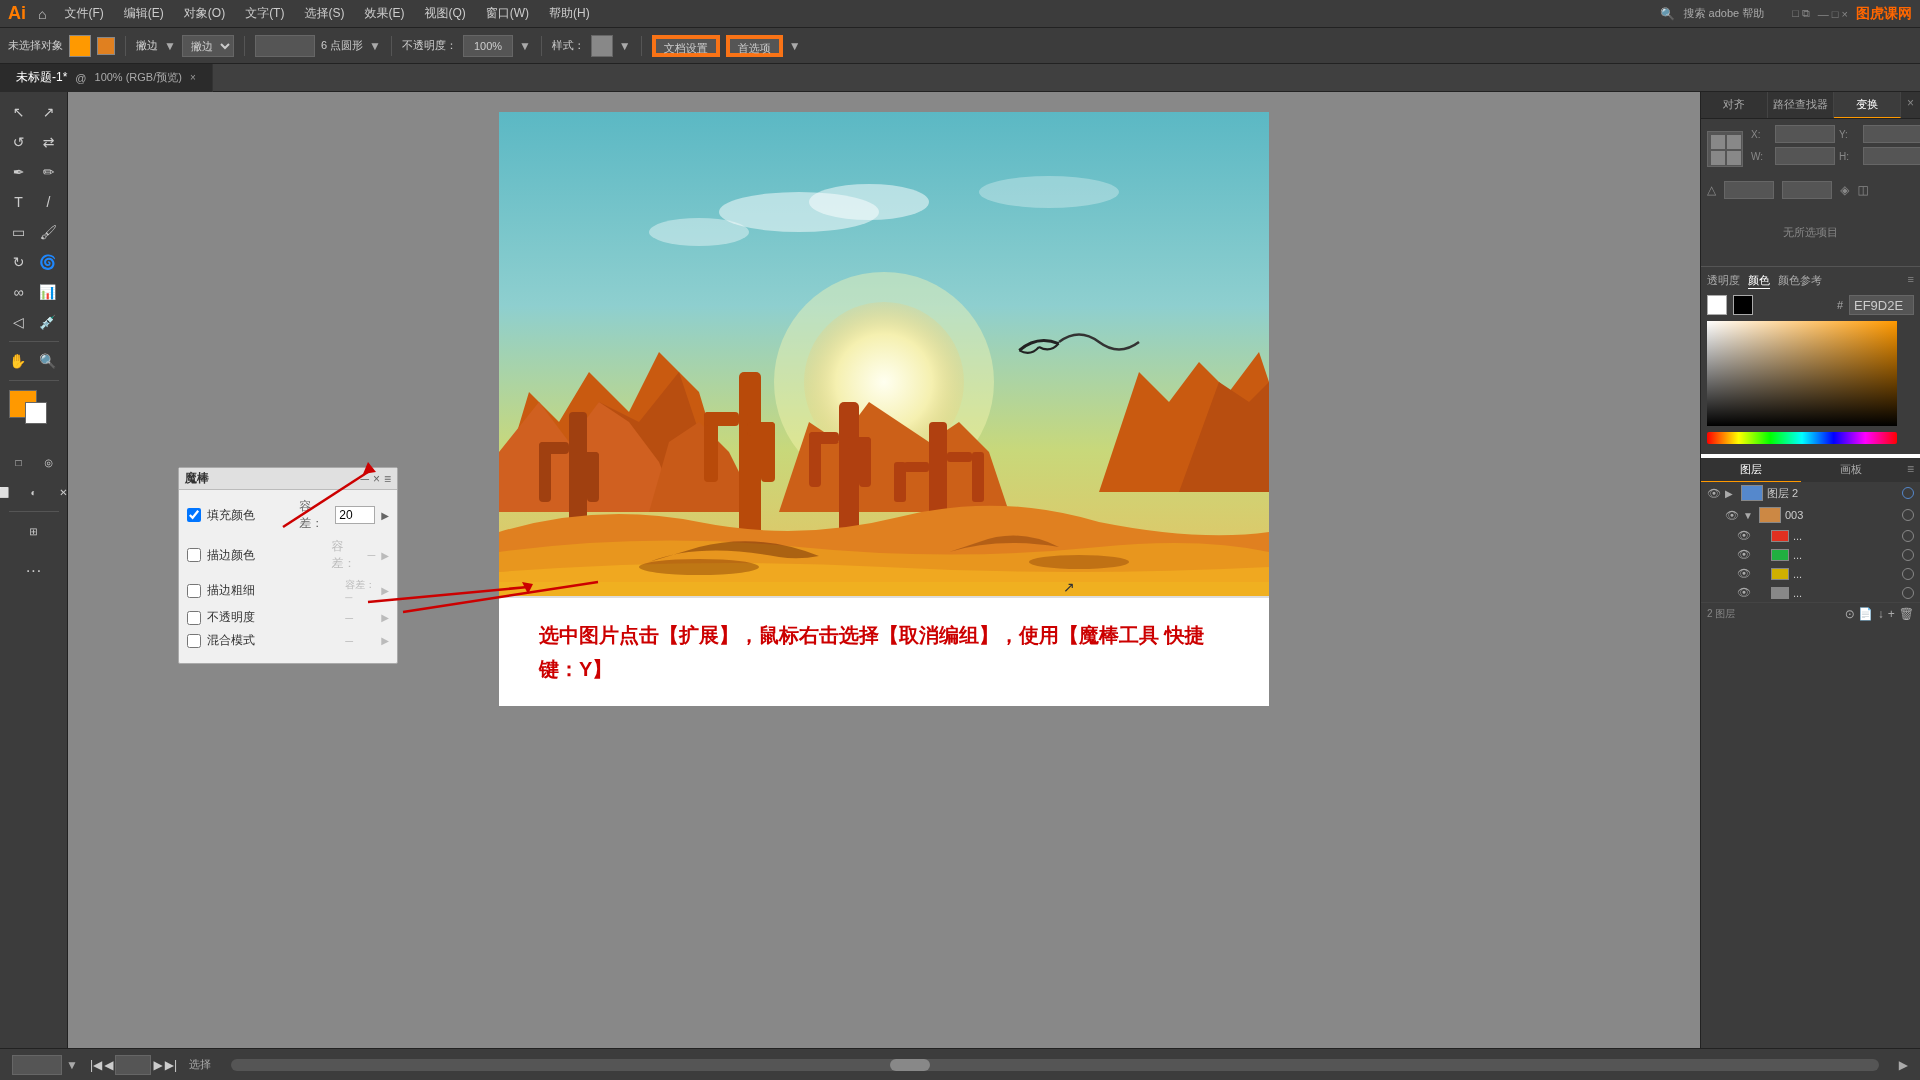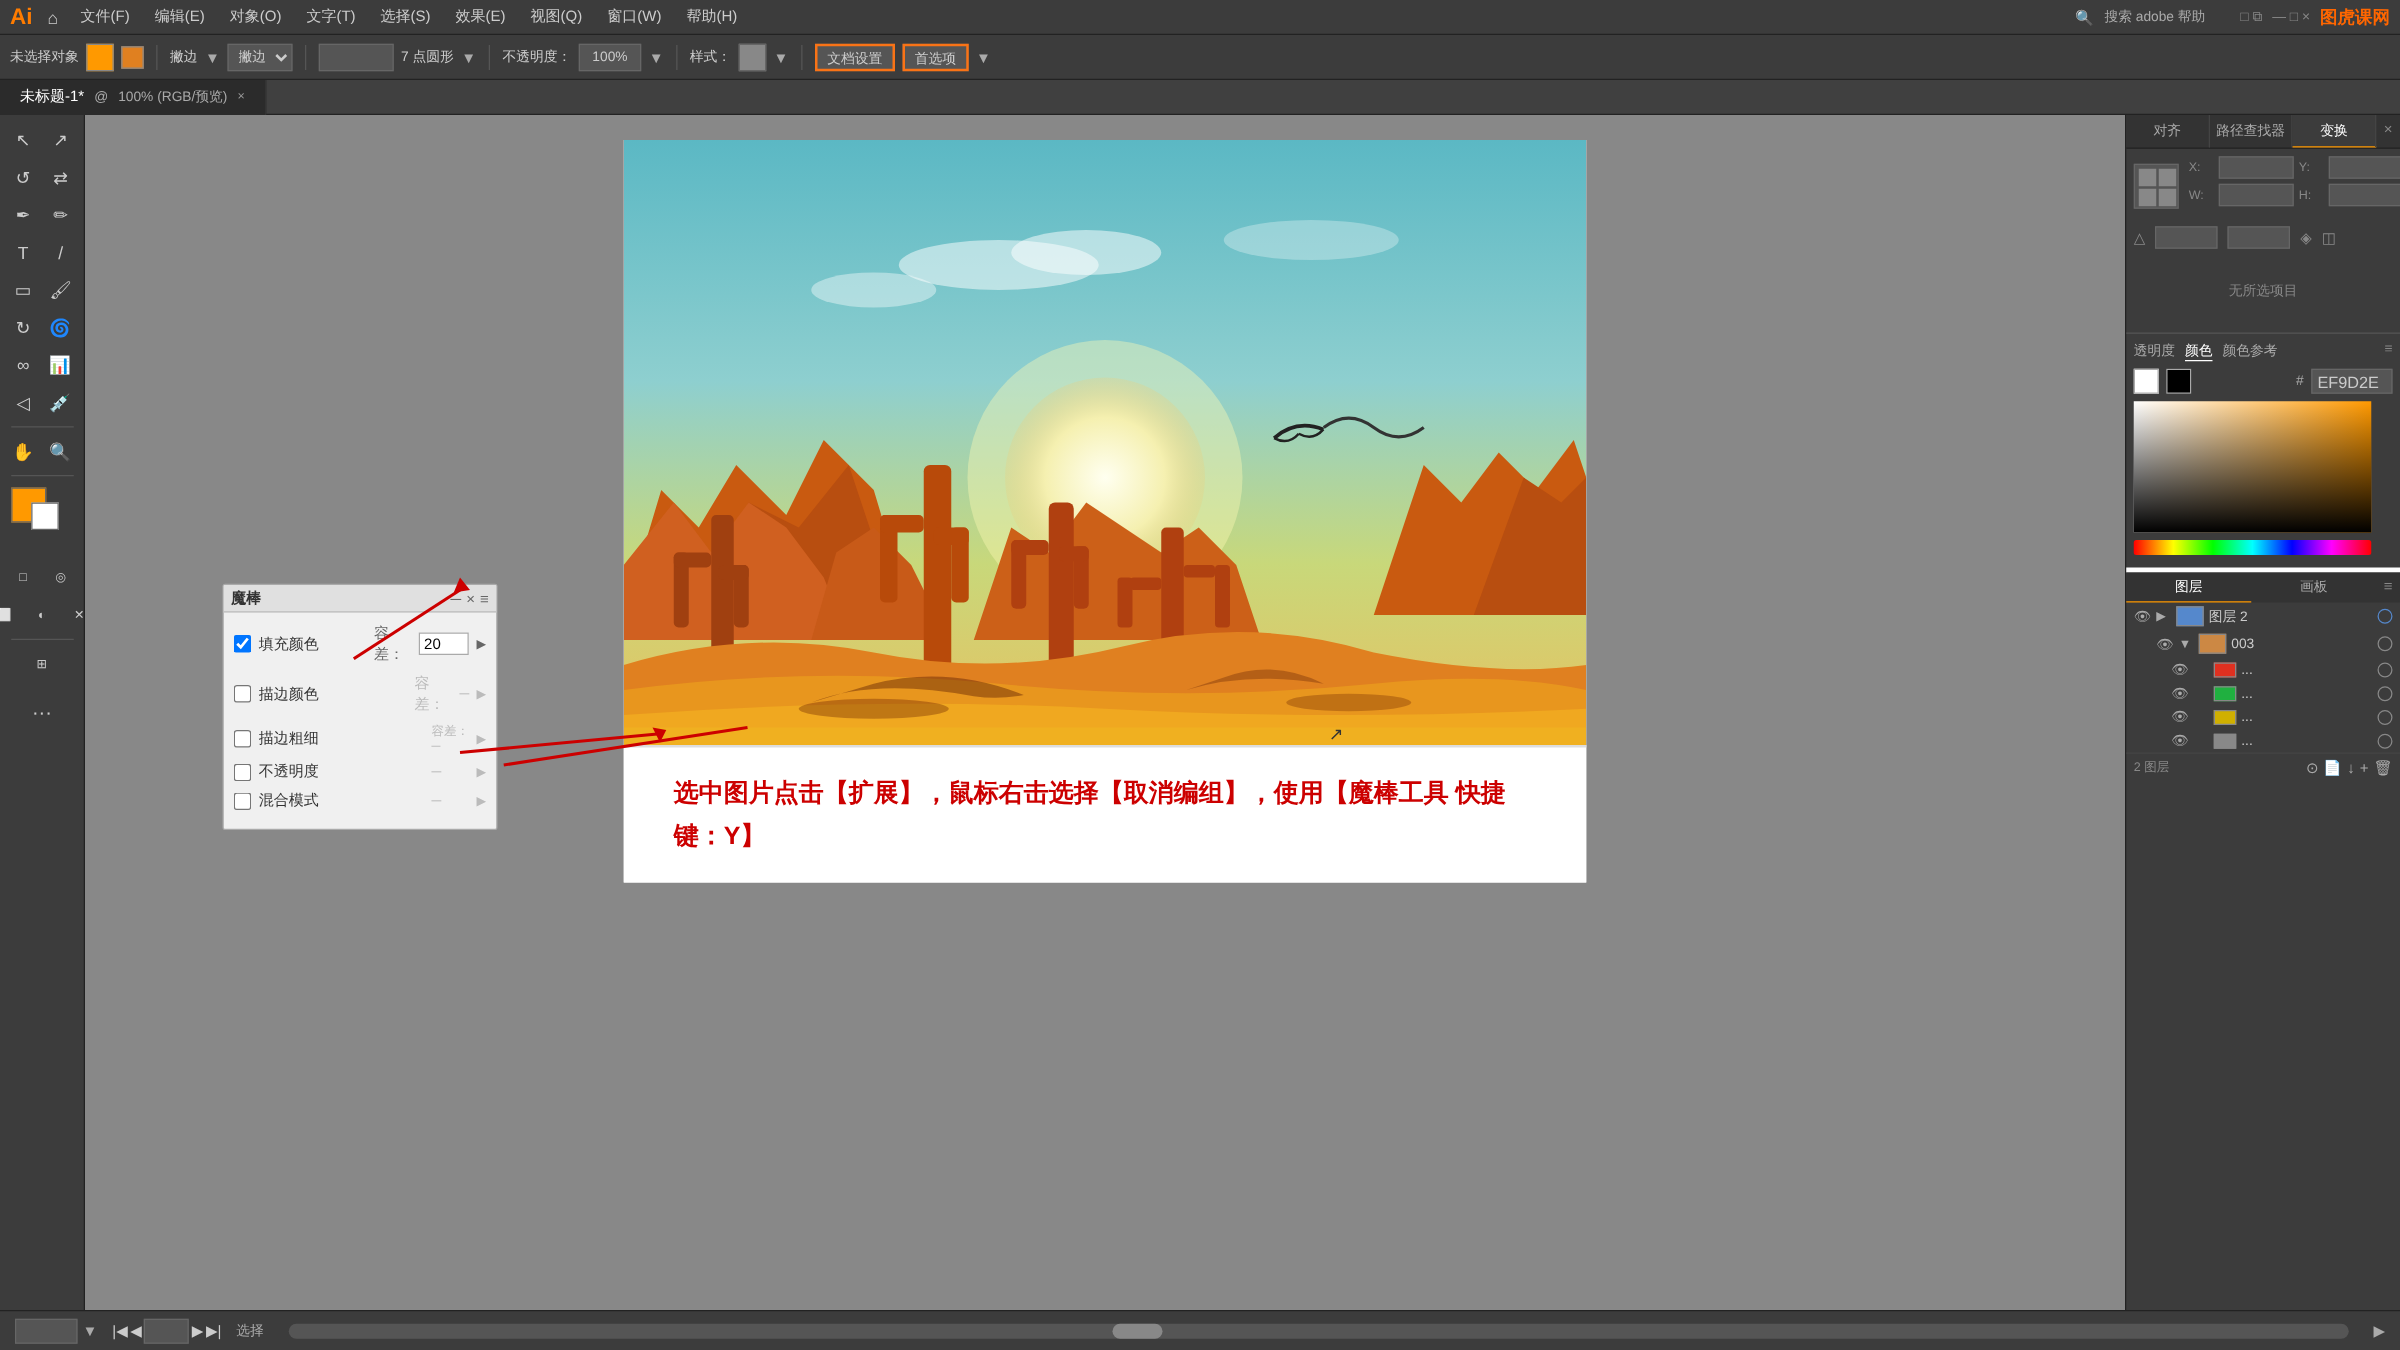--- a/index.html
+++ b/index.html
@@ -16,21 +16,21 @@
     .logo-tihu { color: #ff6600; font-size: 14px; font-weight: bold; }
 
     
     #toolbar {
       width: 100%; height: 36px; background: #3c3c3c; display: flex; align-items: center; padding: 0 8px; gap: 6px; border-bottom: 1px solid #222;
     }
     .toolbar-swatch { width: 22px; height: 22px; background: #f90; border: 1px solid #888; cursor: pointer; }
     .toolbar-select { background: #555; border: 1px solid #666; color: #ccc; font-size: 11px; padding: 2px 4px; height: 22px; }
     .toolbar-sep { width: 1px; height: 20px; background: #555; margin: 0 4px; }
     .toolbar-input { background: #555; border: 1px solid #666; color: #ccc; font-size: 11px; padding: 2px 4px; height: 22px; width: 50px; text-align: center; }
-    .toolbar-btn { background: #555; border: 2px solid #f97316; color: #ccc; font-size: 11px; padding: 2px 8px; height: 22px; cursor: pointer; }
+    .toolbar-btn { background: #555; border: 4px solid #f97316; color: #ccc; font-size: 11px; padding: 2px 8px; height: 22px; cursor: pointer; }
 
     
     #tab-bar {
       width: 100%; height: 28px; background: #404040; display: flex; align-items: center; border-bottom: 1px solid #222;
     }
     .tab { height: 28px; padding: 0 16px; display: flex; align-items: center; gap: 8px; font-size: 12px; color: #ccc; background: #505050; border-right: 1px solid #333; cursor: pointer; }
     .tab.active { background: #2b2b2b; color: #fff; }
     .tab-close { color: #999; font-size: 10px; }
 
     
@@ -157,21 +157,21 @@
   <div class="toolbar-swatch" style="background:#f90;"></div>
   <div class="toolbar-swatch" style="background:#e08020; width:18px; height:18px;"></div>
   <div class="toolbar-sep"></div>
   <span style="font-size:11px;color:#ccc;">撇边</span>
   <span style="color:#aaa;">▼</span>
   <select class="toolbar-select">
     <option>撇边</option>
   </select>
   <div class="toolbar-sep"></div>
   <div style="background:#555;border:1px solid #666;width:60px;height:22px;"></div>
-  <span style="font-size:11px;color:#ccc;">7 点圆形</span>
+  <span style="font-size:11px;color:#ccc;">6 点圆形</span>
   <span style="color:#aaa;">▼</span>
   <div class="toolbar-sep"></div>
   <span style="font-size:11px;color:#ccc;">不透明度：</span>
   <input class="toolbar-input" value="100%" style="width: 50px;">
   <span style="color:#aaa;">▼</span>
   <div class="toolbar-sep"></div>
   <span style="font-size:11px;color:#ccc;">样式：</span>
   <div style="background:#888;width:22px;height:22px;border:1px solid #666;"></div>
   <span style="color:#aaa;">▼</span>
   <div class="toolbar-sep"></div>

